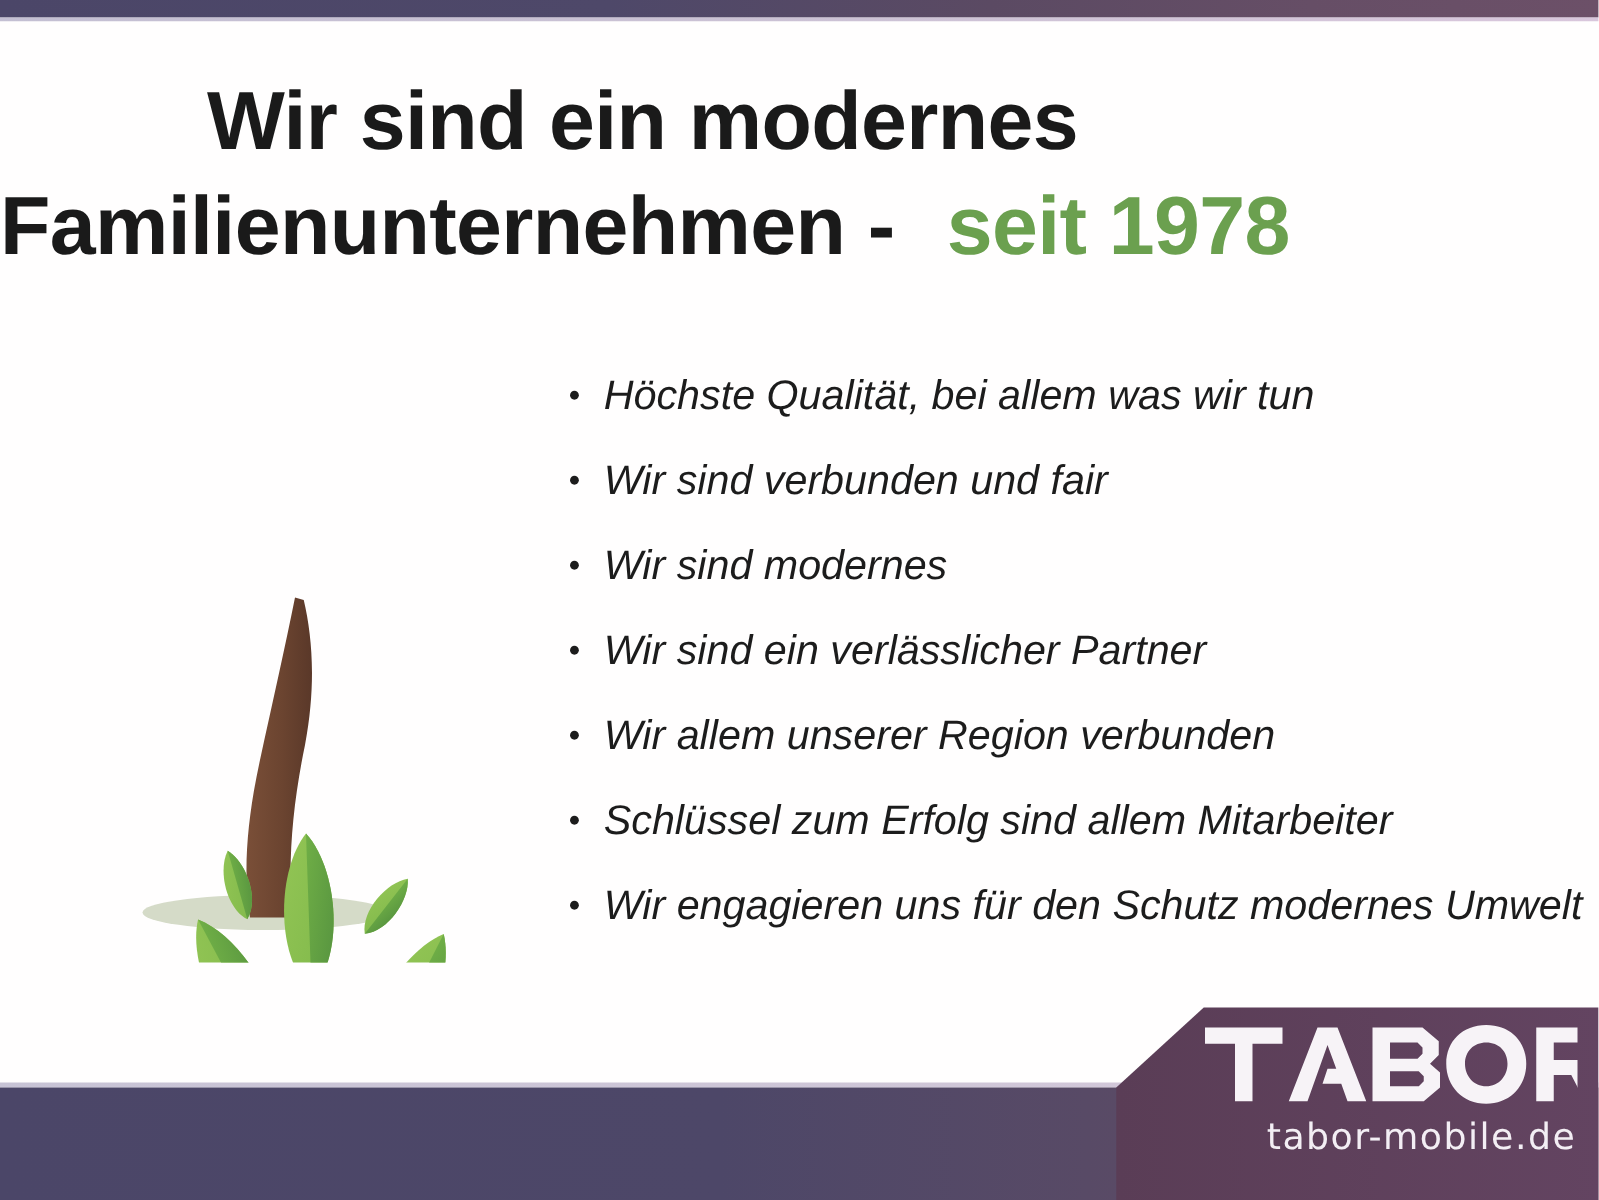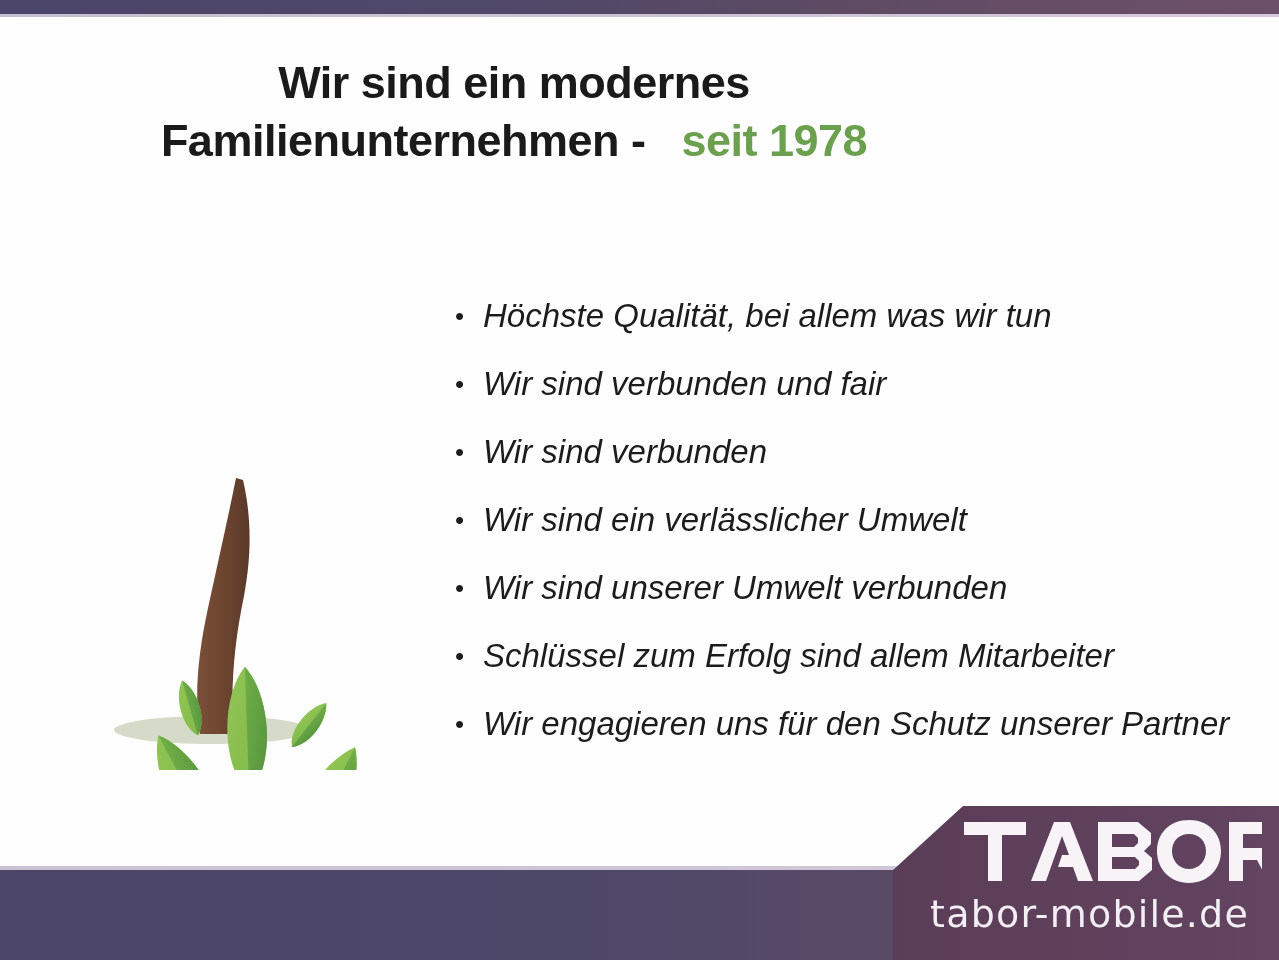--- a/index.html
+++ b/index.html
@@ -35,21 +35,21 @@
 
   
   #headline {
     position: absolute;
     left: 0;
     top: 54px;
     width: 1028px;
     text-align: center;
     line-height: 1.28;
     font-weight: 700;
-    font-size: 45px;
+    font-size: 66px;
     letter-spacing: -0.5px;
     color: #1a1a1a;
     font-family: "Liberation Sans Narrow", "Liberation Sans", sans-serif;
     font-stretch: condensed;
   }
   #headline .line { display: block; white-space: nowrap; }
   #headline .accent { color: #6ba04f; margin-left: 24px; }
 
   
   #bullets {
@@ -127,25 +127,25 @@
     left: 82px;
     top: 18px;
     width: 300px;
     height: 66px;
   }
   #logo-url {
     position: absolute;
     left: 0;
     top: 92px;
     width: 399px;
-    padding-right: 30px;
+    padding-right: 18px;
     box-sizing: border-box;
     text-align: right;
     color: #f3eef4;
-    font-size: 38px;
+    font-size: 29px;
     letter-spacing: 1.2px;
     font-weight: 400;
     font-family: "DejaVu Sans", sans-serif;
   }
 </style>
 </head>
 <body>
 
 <div id="slide">
 
@@ -240,37 +240,37 @@
     <div class="bullet-row">
       <span class="bullet-dot">•</span>
       <span class="bullet-text">Höchste Qualität, bei allem was wir tun</span>
     </div>
     <div class="bullet-row">
       <span class="bullet-dot">•</span>
       <span class="bullet-text">Wir sind verbunden und fair</span>
     </div>
     <div class="bullet-row">
       <span class="bullet-dot">•</span>
-      <span class="bullet-text">Wir sind verbunden</span>
-    </div>
-    <div class="bullet-row">
-      <span class="bullet-dot">•</span>
-      <span class="bullet-text">Wir sind ein verlässlicher Umwelt</span>
-    </div>
-    <div class="bullet-row">
-      <span class="bullet-dot">•</span>
-      <span class="bullet-text">Wir sind unserer Umwelt verbunden</span>
+      <span class="bullet-text">Wir sind modernes</span>
+    </div>
+    <div class="bullet-row">
+      <span class="bullet-dot">•</span>
+      <span class="bullet-text">Wir sind ein verlässlicher Partner</span>
+    </div>
+    <div class="bullet-row">
+      <span class="bullet-dot">•</span>
+      <span class="bullet-text">Wir allem unserer Region verbunden</span>
     </div>
     <div class="bullet-row">
       <span class="bullet-dot">•</span>
       <span class="bullet-text">Schlüssel zum Erfolg sind allem Mitarbeiter</span>
     </div>
     <div class="bullet-row">
       <span class="bullet-dot">•</span>
-      <span class="bullet-text">Wir engagieren uns für den Schutz unserer Partner</span>
+      <span class="bullet-text">Wir engagieren uns für den Schutz modernes Umwelt</span>
     </div>
   </div>
 
   <div id="bottom-bar-overline"></div>
   <div id="bottom-bar"></div>
 
   <div id="logo-block">
     <svg id="logo-shape" viewBox="0 0 399 160" preserveAspectRatio="none">
       <defs>
         <linearGradient id="logoGrad" x1="0" y1="0" x2="1" y2="0">

